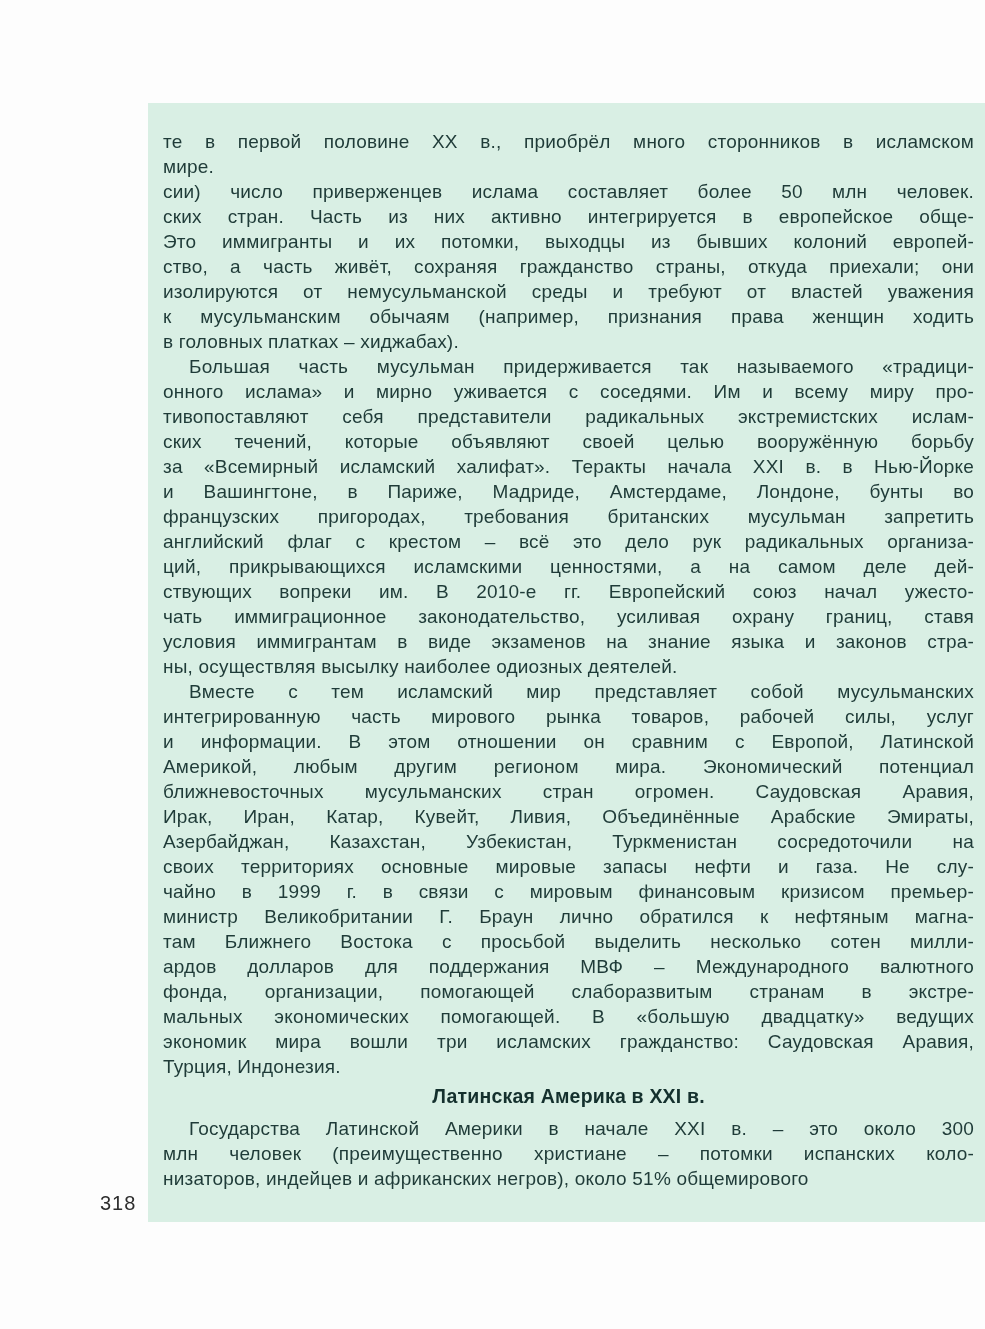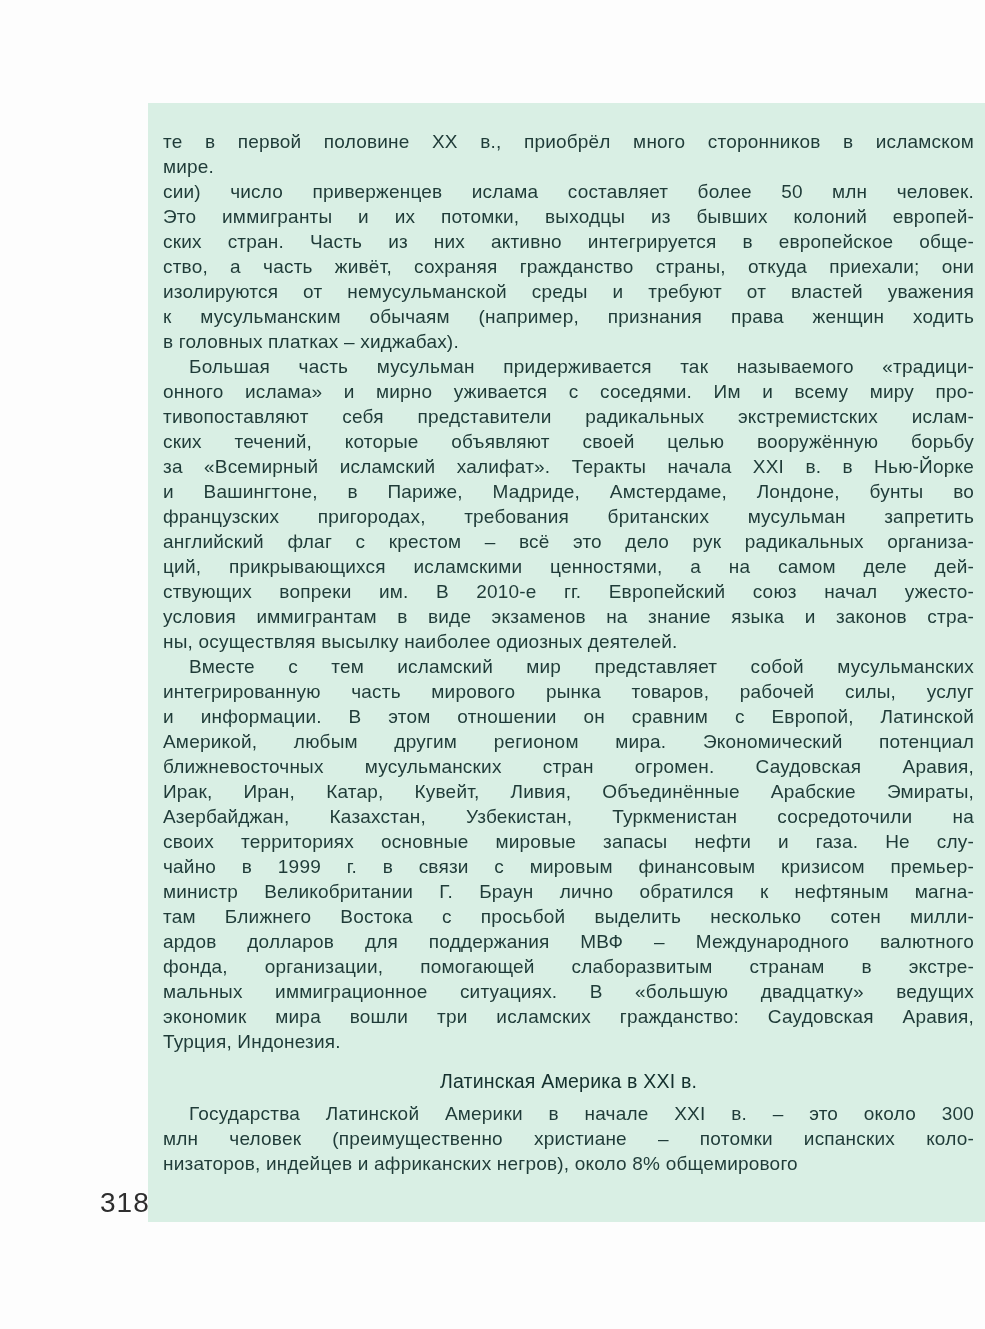--- a/index.html
+++ b/index.html
@@ -38,91 +38,92 @@
     text-align-last:justify;
     white-space:normal;
   }
   .line-last{
     text-align-last:left;
   }
   .line-indent{
     text-indent:26px;
   }
   .heading{
-    font-weight:normal;
+    font-weight:bold;
     text-align:center;
     color:var(--heading-color);
     font-size:19.5px;
     line-height:25px;
-    margin-top:15px;
+    margin-top:5px;
     margin-bottom:7px;
     letter-spacing:0.2px;
   }
   .page-number{
     position:absolute;
     left:100px;
     top:1191px;
-    font-size:28px;
+    font-size:20px;
     line-height:24px;
     color:var(--pagenum-color);
     letter-spacing:1px;
   }
 </style>
 </head>
 <body>
 
 <div class="page-number">318</div>
 
 <div class="panel">
   <div class="text-blocks">
       <div class="paragraph">
         <div class="line">те в первой половине XX в., приобрёл много сторонников в исламском</div>
         <div class="line line-last">мире.</div>
       </div>
       <div class="paragraph">
         <div class="line">сии) число приверженцев ислама составляет более 50 млн человек.</div>
+        <div class="line">ских стран. Часть из них активно интегрируется в европейское обще-</div>
         <div class="line">Это иммигранты и их потомки, выходцы из бывших колоний европей-</div>
-        <div class="line">ских стран. Часть из них активно интегрируется в европейское обще-</div>
         <div class="line">ство, а часть живёт, сохраняя гражданство страны, откуда приехали; они</div>
         <div class="line">изолируются от немусульманской среды и требуют от властей уважения</div>
         <div class="line">к мусульманским обычаям (например, признания права женщин ходить</div>
         <div class="line line-last">в головных платках – хиджабах).</div>
       </div>
       <div class="paragraph">
         <div class="line line-indent">Большая часть мусульман придерживается так называемого «традици-</div>
         <div class="line">онного ислама» и мирно уживается с соседями. Им и всему миру про-</div>
         <div class="line">тивопоставляют себя представители радикальных экстремистских ислам-</div>
         <div class="line">ских течений, которые объявляют своей целью вооружённую борьбу</div>
         <div class="line">за «Всемирный исламский халифат». Теракты начала XXI в. в Нью-Йорке</div>
         <div class="line">и Вашингтоне, в Париже, Мадриде, Амстердаме, Лондоне, бунты во</div>
         <div class="line">французских пригородах, требования британских мусульман запретить</div>
         <div class="line">английский флаг с крестом – всё это дело рук радикальных организа-</div>
         <div class="line">ций, прикрывающихся исламскими ценностями, а на самом деле дей-</div>
         <div class="line">ствующих вопреки им. В 2010-е гг. Европейский союз начал ужесто-</div>
+        <div class="line">чать иммиграционное законодательство, усиливая охрану границ, ставя</div>
         <div class="line">условия иммигрантам в виде экзаменов на знание языка и законов стра-</div>
         <div class="line line-last">ны, осуществляя высылку наиболее одиозных деятелей.</div>
       </div>
       <div class="paragraph">
         <div class="line line-indent">Вместе с тем исламский мир представляет собой мусульманских</div>
         <div class="line">интегрированную часть мирового рынка товаров, рабочей силы, услуг</div>
         <div class="line">и информации. В этом отношении он сравним с Европой, Латинской</div>
         <div class="line">Америкой, любым другим регионом мира. Экономический потенциал</div>
         <div class="line">ближневосточных мусульманских стран огромен. Саудовская Аравия,</div>
         <div class="line">Ирак, Иран, Катар, Кувейт, Ливия, Объединённые Арабские Эмираты,</div>
         <div class="line">Азербайджан, Казахстан, Узбекистан, Туркменистан сосредоточили на</div>
         <div class="line">своих территориях основные мировые запасы нефти и газа. Не слу-</div>
         <div class="line">чайно в 1999 г. в связи с мировым финансовым кризисом премьер-</div>
         <div class="line">министр Великобритании Г. Браун лично обратился к нефтяным магна-</div>
         <div class="line">там Ближнего Востока с просьбой выделить несколько сотен милли-</div>
         <div class="line">ардов долларов для поддержания МВФ – Международного валютного</div>
         <div class="line">фонда, организации, помогающей слаборазвитым странам в экстре-</div>
-        <div class="line">мальных иммиграционное ситуациях. В «большую двадцатку» ведущих</div>
+        <div class="line">мальных экономических помогающей. В «большую двадцатку» ведущих</div>
         <div class="line">экономик мира вошли три исламских гражданство: Саудовская Аравия,</div>
         <div class="line line-last">Турция, Индонезия.</div>
       </div>
       <div class="heading">Латинская Америка в XXI в.</div>
       <div class="paragraph">
         <div class="line line-indent">Государства Латинской Америки в начале XXI в. – это около 300</div>
         <div class="line">млн человек (преимущественно христиане – потомки испанских коло-</div>
-        <div class="line line-last">низаторов, индейцев и африканских негров), около 8% общемирового</div>
+        <div class="line line-last">низаторов, индейцев и африканских негров), около 51% общемирового</div>
       </div>
     </div>
 </div>
 
 </body></html>

